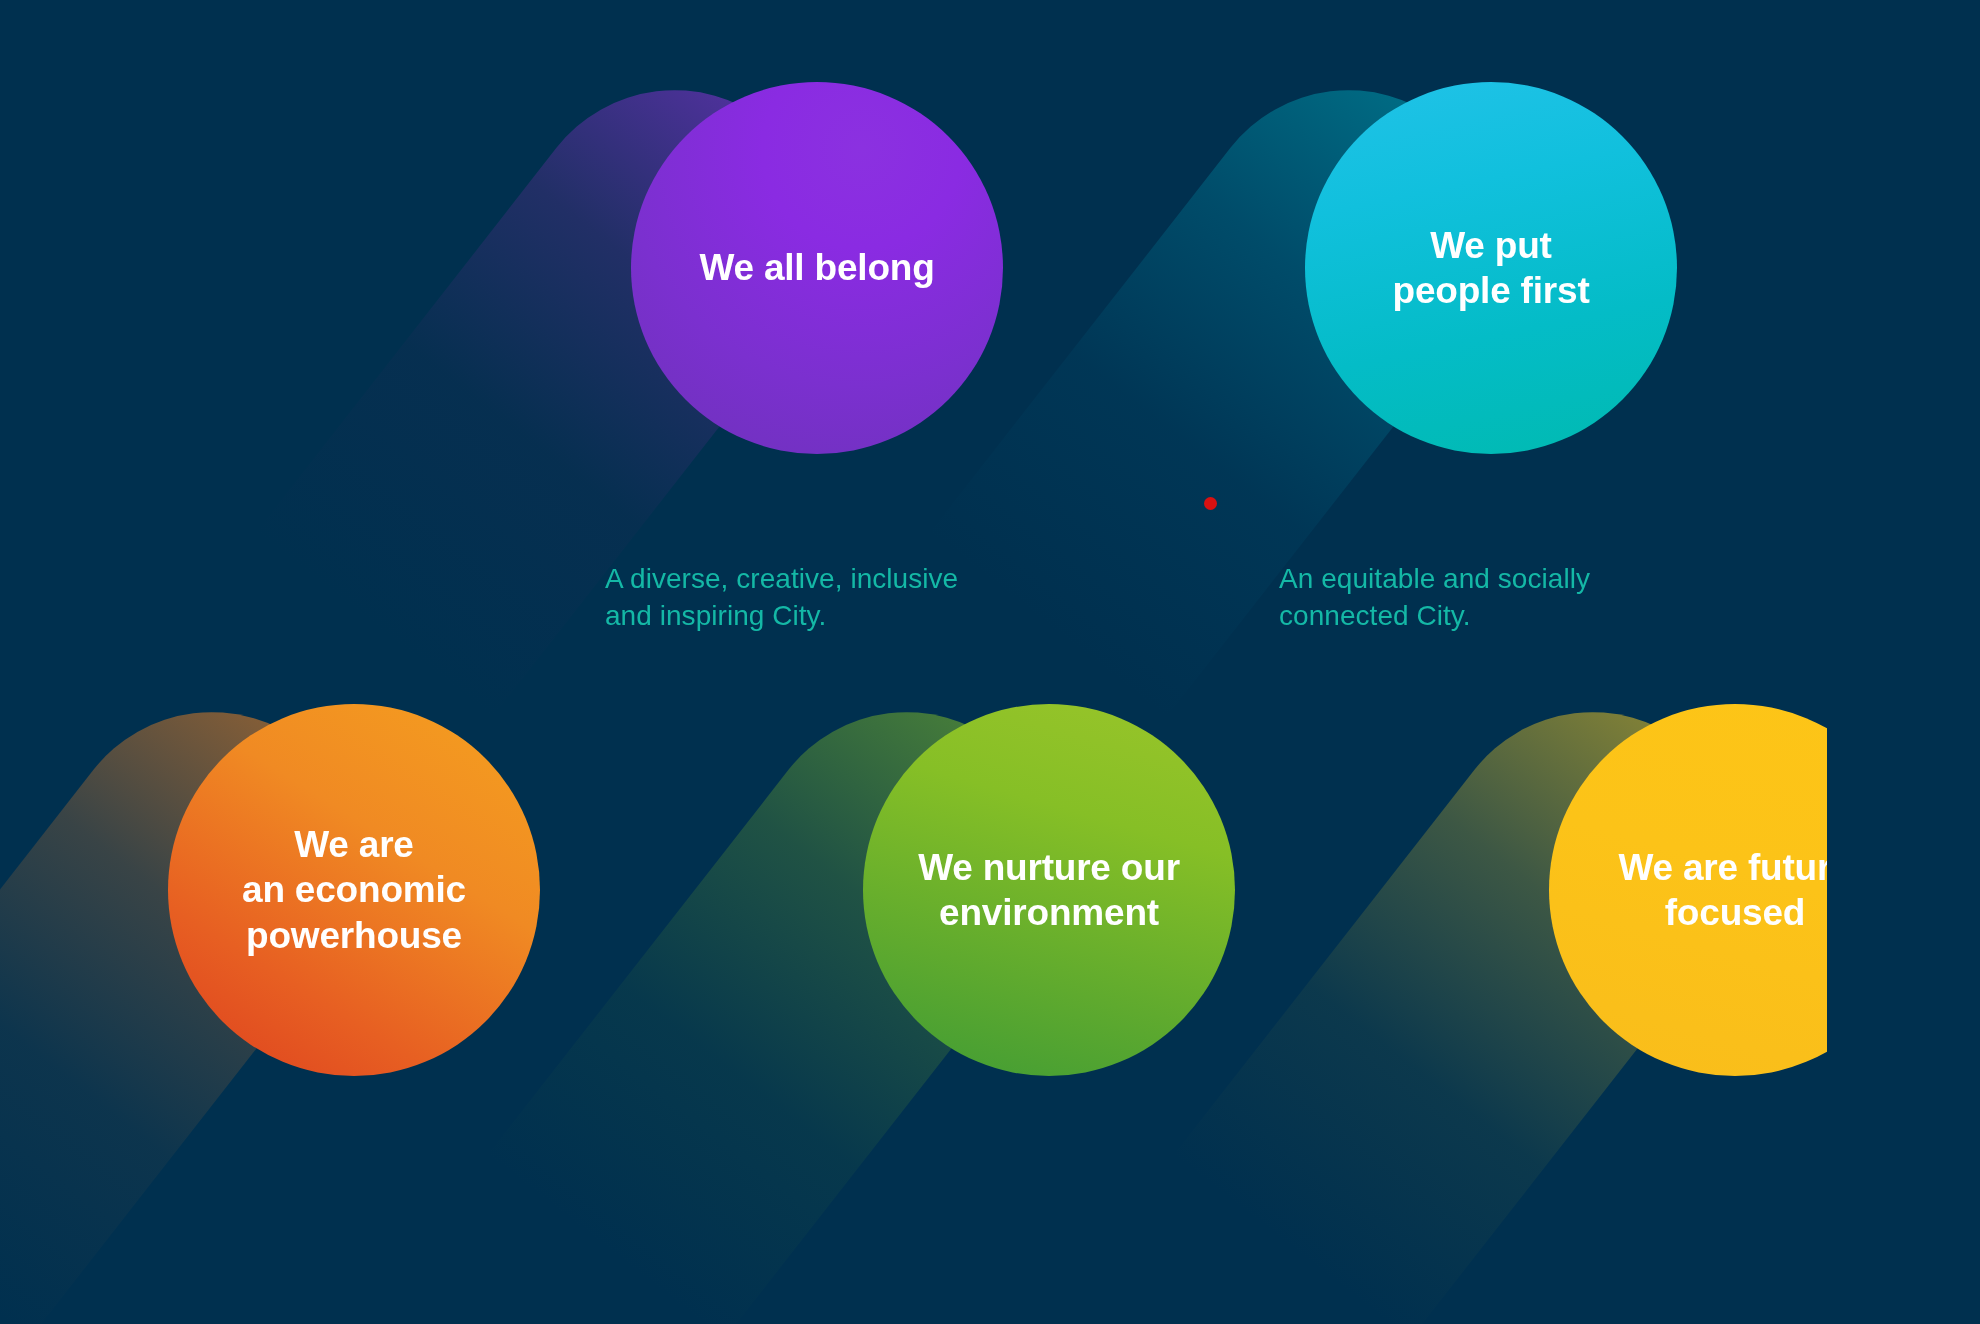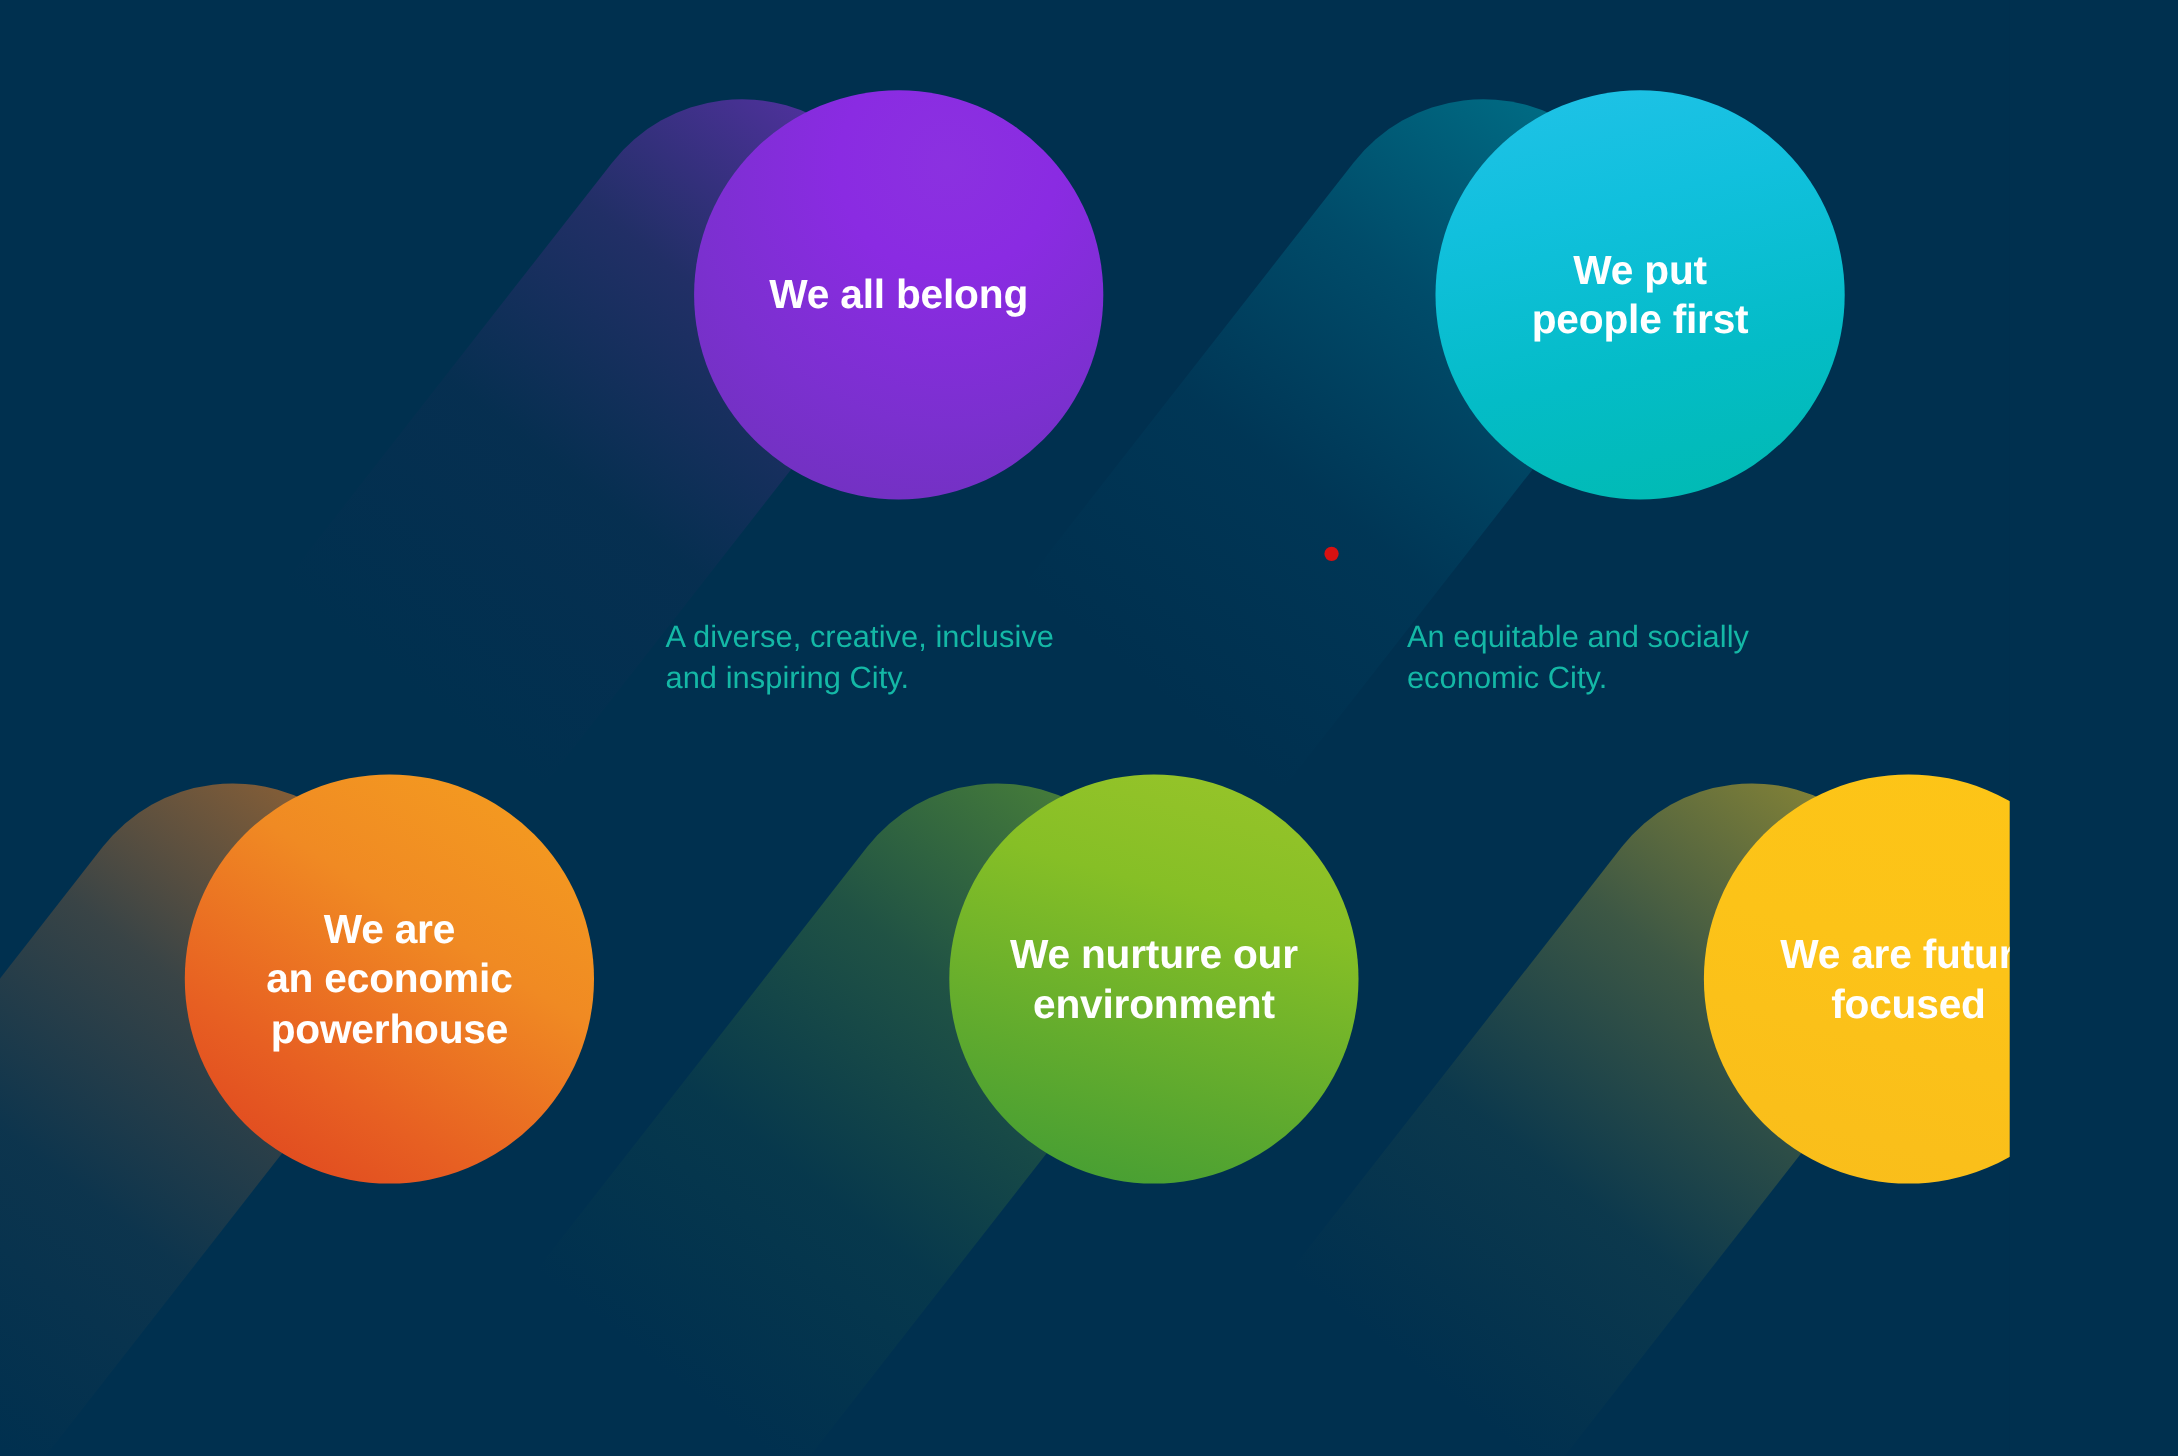--- a/index.html
+++ b/index.html
@@ -141,21 +141,21 @@
 and inspiring City.</div>
   </div>
 
   <div class="pillar" id="pillar-we-put-people-first">
     <div class="trail trail-cyan"></div>
     <div class="bubble fill-cyan">
       <span class="bubble-title">We put
 people first</span>
     </div>
     <div class="caption caption-r1">An equitable and socially
-economic City.</div>
+connected City.</div>
   </div>
 
   <div class="pillar" id="pillar-economic-powerhouse">
     <div class="trail trail-orange"></div>
     <div class="bubble fill-orange">
       <span class="bubble-title">We are
 an economic
 powerhouse</span>
     </div>
 

